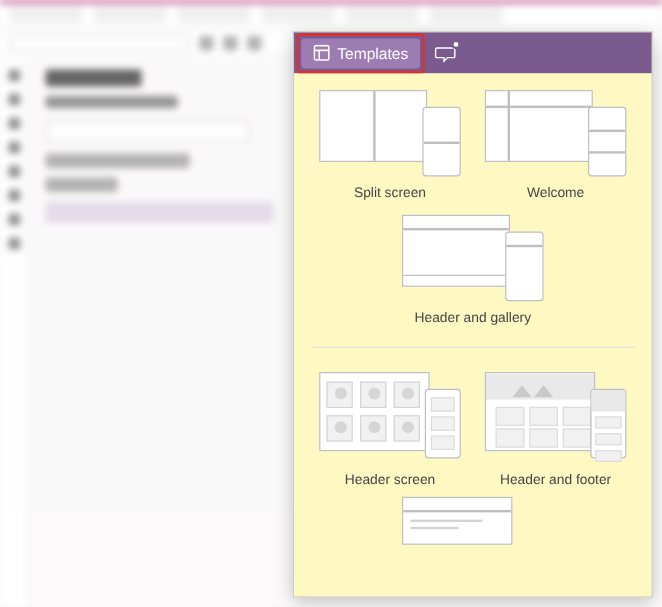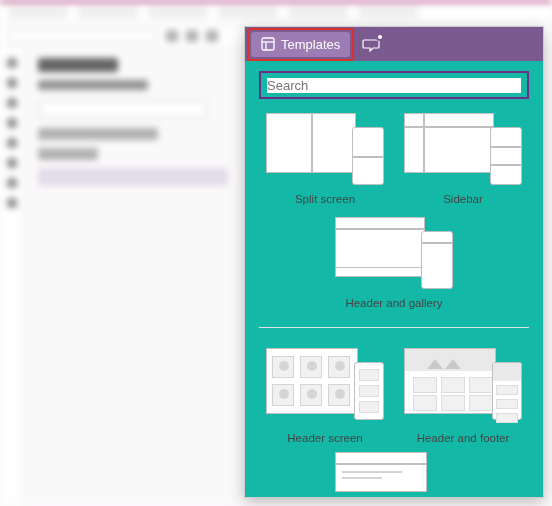--- a/index.html
+++ b/index.html
@@ -93,21 +93,21 @@
     width:190px;height:18px;background:#e1d9e8;border-radius:2px;
   }
 
   
   .templates-panel{
     position:absolute;
     top:26px;
     right:8px;
     width:300px;
     height:472px;
-    background:#14b8a6;
+    background:#fef9c3;
     border:1px solid #ccc;
     box-shadow:0 4px 14px rgba(0,0,0,.25);
     display:flex;
     flex-direction:column;
   }
   .tpl-header{
     height:34px;
     background:#7b5a90;
     display:flex;
     align-items:center;
@@ -302,40 +302,37 @@
     <div class="copilot-btn">
       <svg width="18" height="16" viewBox="0 0 18 16">
           <path d="M2 4 h14 a1 1 0 0 1 1 1 v6 a1 1 0 0 1 -1 1 h-5 l-3 3 v-3 h-6 a1 1 0 0 1 -1 -1 v-6 a1 1 0 0 1 1 -1 z" fill="none" stroke="#fff" stroke-width="1.2"></path>
         </svg>
       <span class="copilot-badge"></span>
     </div>
   </div>
 
   <div class="tpl-body">
 
-    <div class="search-box">
-      <input type="text" placeholder="Search" style="">
-    </div>
 
     <div class="grid">
 
       <div class="card">
         <div class="thumb split">
           <div class="t-box desk"></div>
           <div class="t-box phone"></div>
         </div>
         <div class="label">Split screen</div>
       </div>
 
       <div class="card">
         <div class="thumb sidebar">
           <div class="t-box desk"></div>
           <div class="t-box phone"></div>
         </div>
-        <div class="label">Sidebar</div>
+        <div class="label">Welcome</div>
       </div>
 
       <div class="card" style="width:150px">
         <div class="thumb hf">
           <div class="t-box desk"></div>
           <div class="t-box phone"></div>
         </div>
         <div class="label">Header and gallery</div>
       </div>
 

